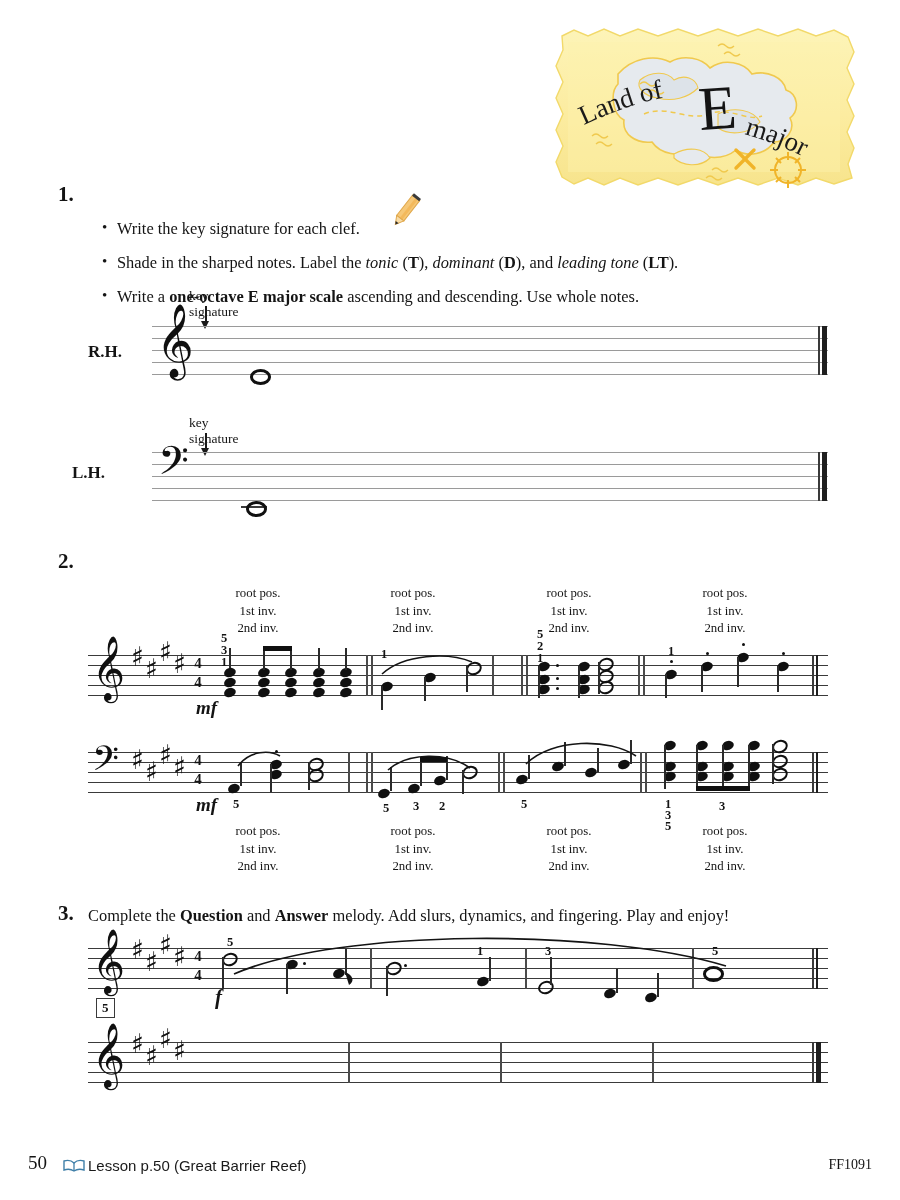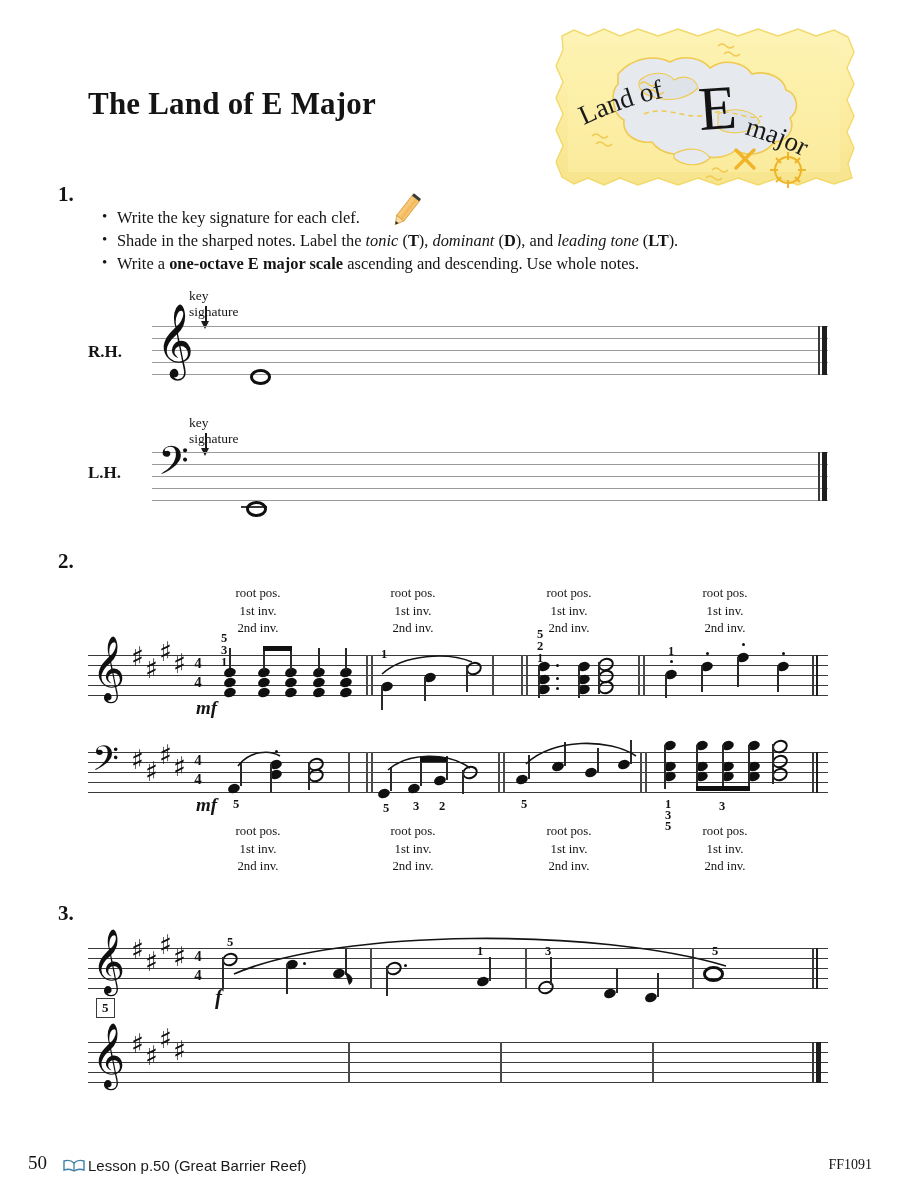--- a/index.html
+++ b/index.html
@@ -21,21 +21,21 @@
   .map svg{display:block;}
 
   
   .exnum{
     position:absolute;font-size:21px;font-weight:bold;
     font-family:"Liberation Serif",serif;
   }
   .extext{position:absolute;font-size:16.4px;line-height:22px;}
   .extext b{font-weight:bold;}
   .bullets{position:absolute;font-size:16.4px;line-height:23px;list-style:none;margin:0;padding:0;}
-  .bullets li{position:relative;padding-left:17px;}
+  .bullets li{position:relative;padding-left:17px;margin-top:11px;}
   .bullets li:before{
     content:"\2022";position:absolute;left:2px;top:-1px;font-size:15px;
   }
 
   
   .pencil{position:absolute;left:386px;top:190px;width:40px;height:40px;}
 
   
   .sys{position:absolute;}
   .staff{position:absolute;}
@@ -93,21 +93,20 @@
     font-family:"Liberation Sans",sans-serif;color:#1a1a1a;
   }
   .bookicon{position:absolute;left:63px;top:1159px;}
   .ff{position:absolute;right:28px;top:1157px;font-size:14px;}
 </style>
 </head>
 <body>
 
 <div class="page">
 
-  <div class="title">The Land of E Major</div>
 
   <div class="map">
     <svg width="330" height="180" viewBox="0 0 330 180">
       <defs>
         <linearGradient id="pg" x1="0" y1="0" x2="0" y2="1">
           <stop offset="0%" stop-color="#fdf4b8"></stop>
           <stop offset="55%" stop-color="#fcecA0"></stop>
           <stop offset="100%" stop-color="#f7e48d"></stop>
         </linearGradient>
       </defs>
@@ -212,21 +211,21 @@
     <div class="nh whole" style="left:250px;top:369px;"></div>
     <div class="endbar" style="left:818px;top:326px;width:9px;height:49px;">
       <div class="thin"></div>
         <div class="thick"></div>
     </div>
   </div>
 
   <div class="sys">
     <div class="kslabel" style="left:189px;top:415px;">key signature</div>
     <div class="arrow" style="left:205px;top:433px;height:16px;"></div>
-    <div class="hand" style="left:88px;top:463px;text-align:right;">L.H.</div>
+    <div class="hand" style="left:72px;top:463px;text-align:right;">L.H.</div>
 
     <div class="staff" style="left:152px;top:452px;width:676px;height:48px;">
       <div class="ln" style="top:0;"></div>
         <div class="ln" style="top:12px;"></div>
       <div class="ln" style="top:24px;"></div>
         <div class="ln" style="top:36px;"></div>
       <div class="ln" style="top:48px;"></div>
     </div>
     <div class="clefB" style="left:158px;top:441px;">𝄢</div>
     <div class="ledger" style="left:241px;top:506px;width:26px;"></div>
@@ -500,20 +499,21 @@
         <div>2nd inv.</div>
       </div>
     <div class="ansblk" style="left:685px;top:823px;width:80px;">
         <div>root pos.</div>
         <div>1st inv.</div>
         <div>2nd inv.</div>
       </div>
   </div>
 
   <div class="exnum" style="left:58px;top:901px;">3.</div>
+  <div class="extext" style="left:88px;top:905px;width:760px;"><span>Complete the </span><b>Question</b><span> and </span><b>Answer</b><span> melody. Add slurs, dynamics, and fingering. Play and enjoy!</span></div>
 
   <div class="sys">
     <div class="staff dark" style="left:88px;top:948px;width:740px;height:40px;">
       <div class="ln" style="top:0;"></div>
         <div class="ln" style="top:10px;"></div>
       <div class="ln" style="top:20px;"></div>
         <div class="ln" style="top:30px;"></div>
       <div class="ln" style="top:40px;"></div>
     </div>
     <div class="clefT" style="left:92px;top:933px;font-size:56px;">𝄞</div>

